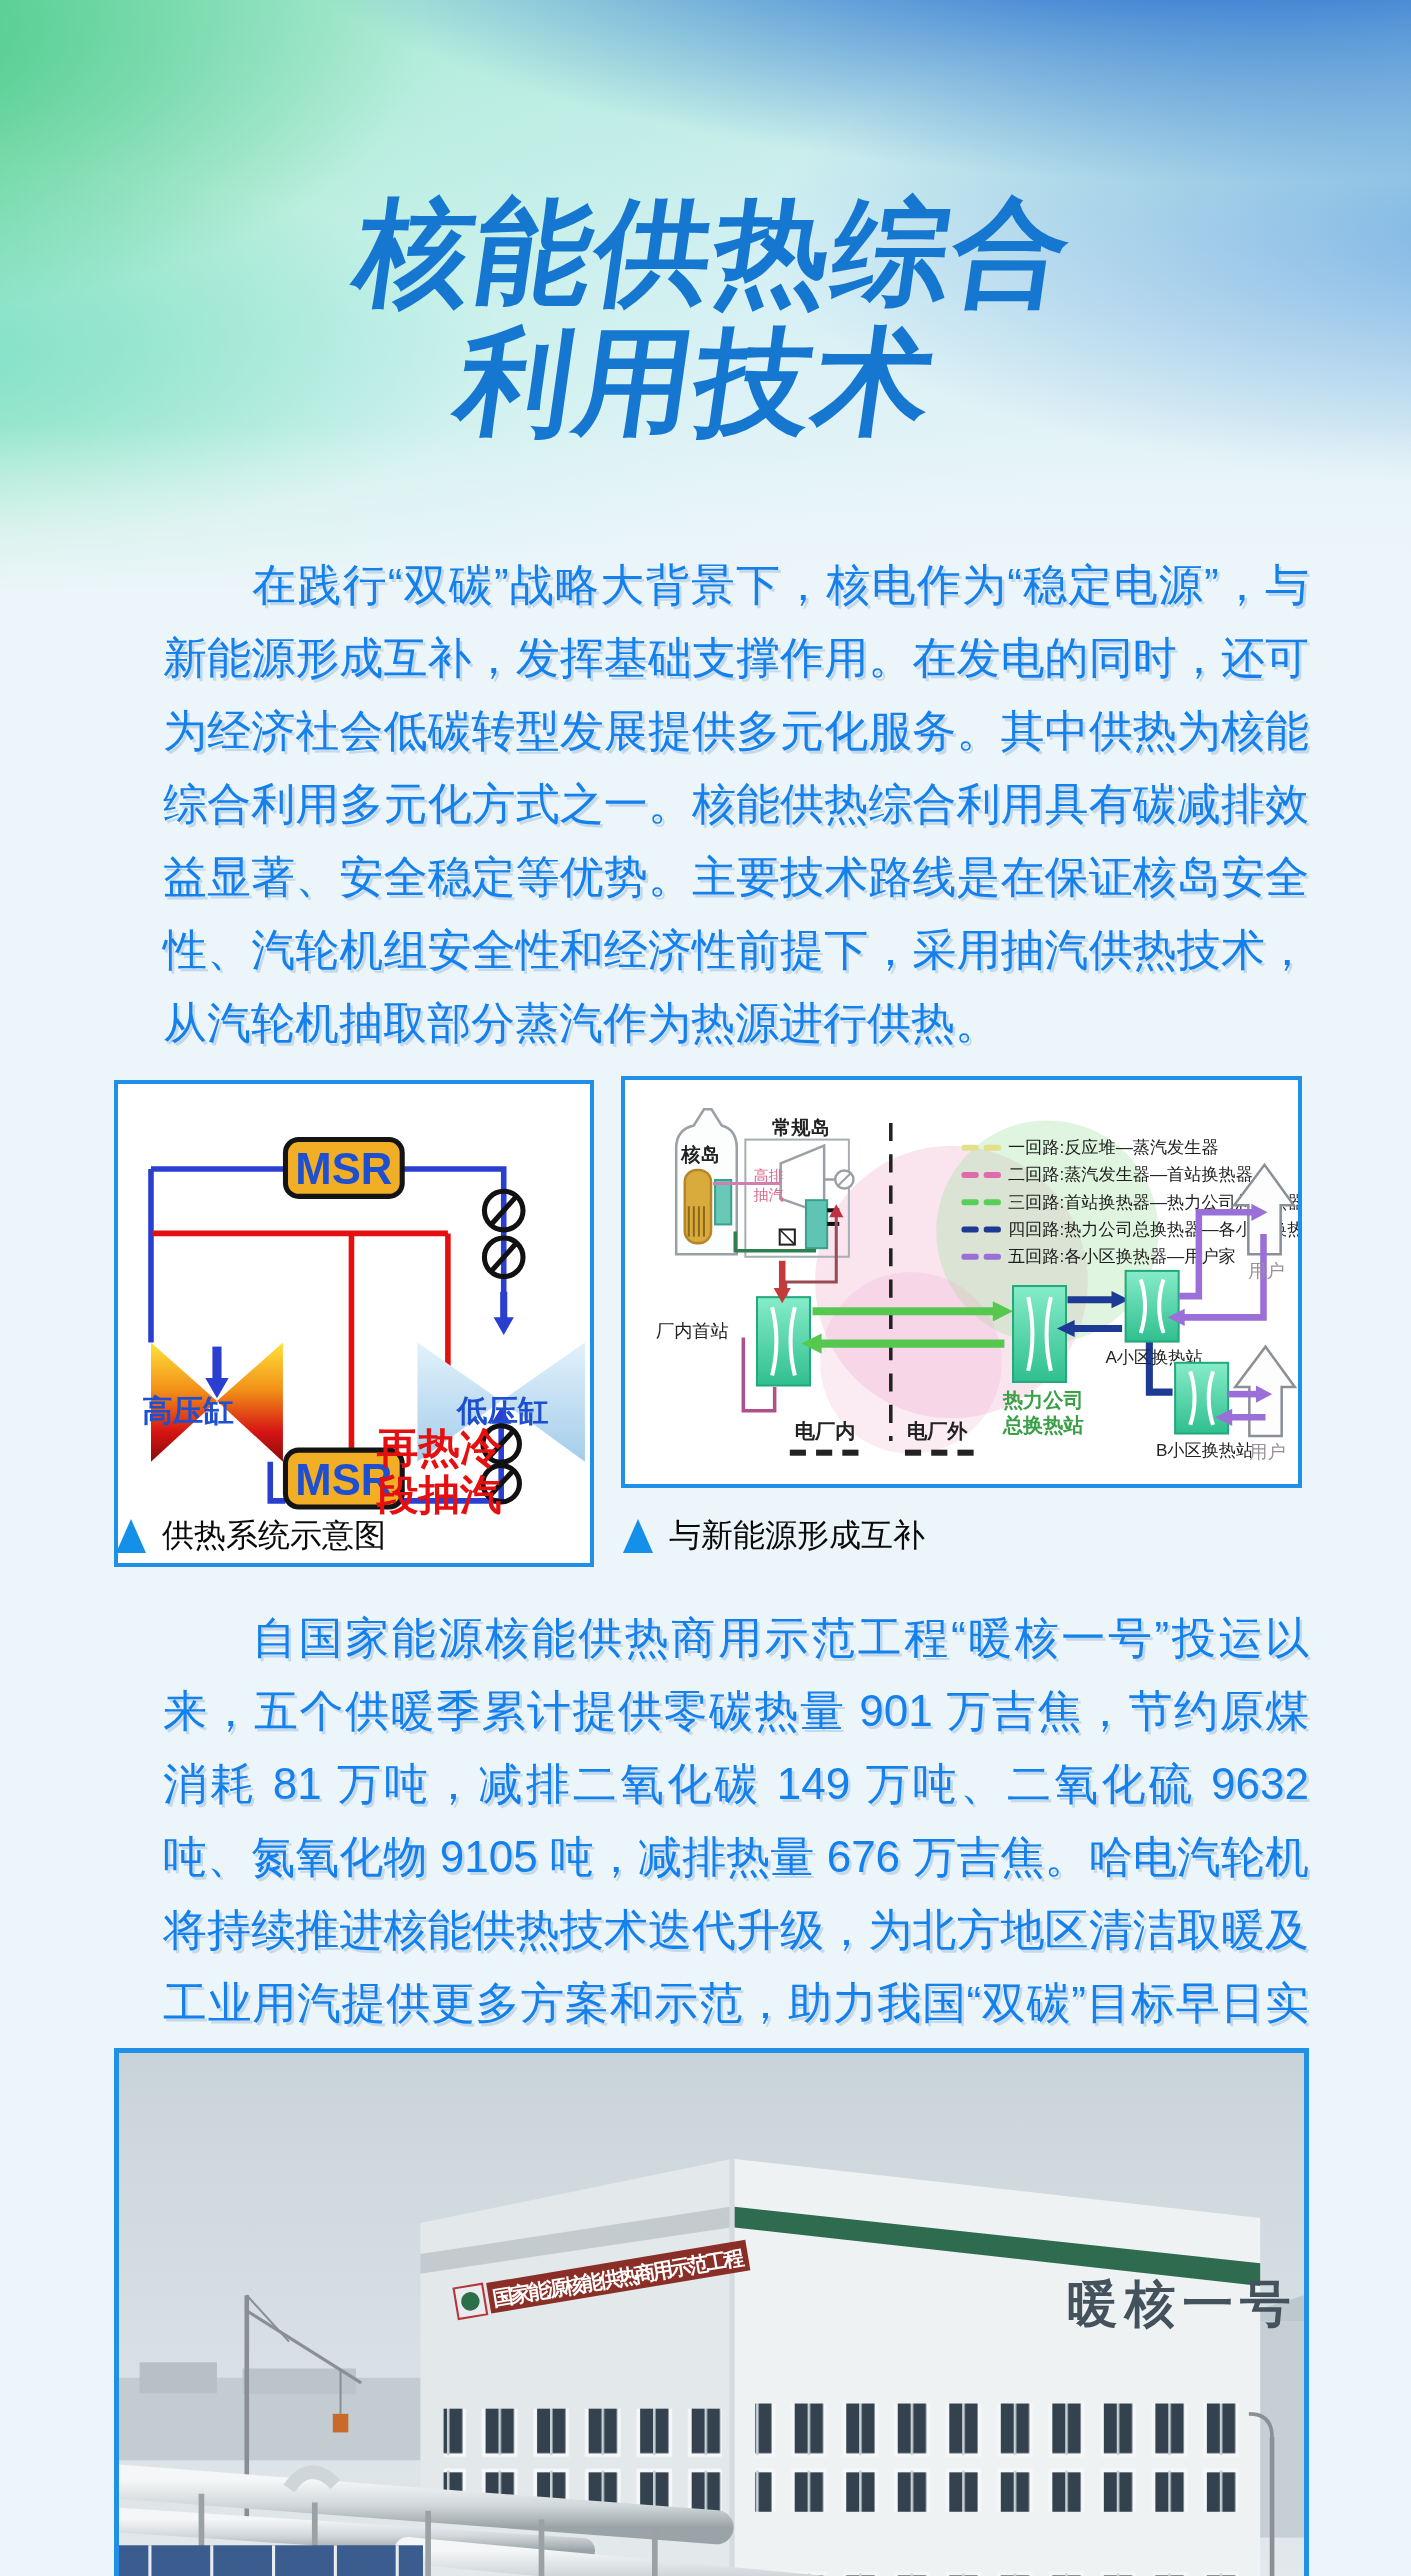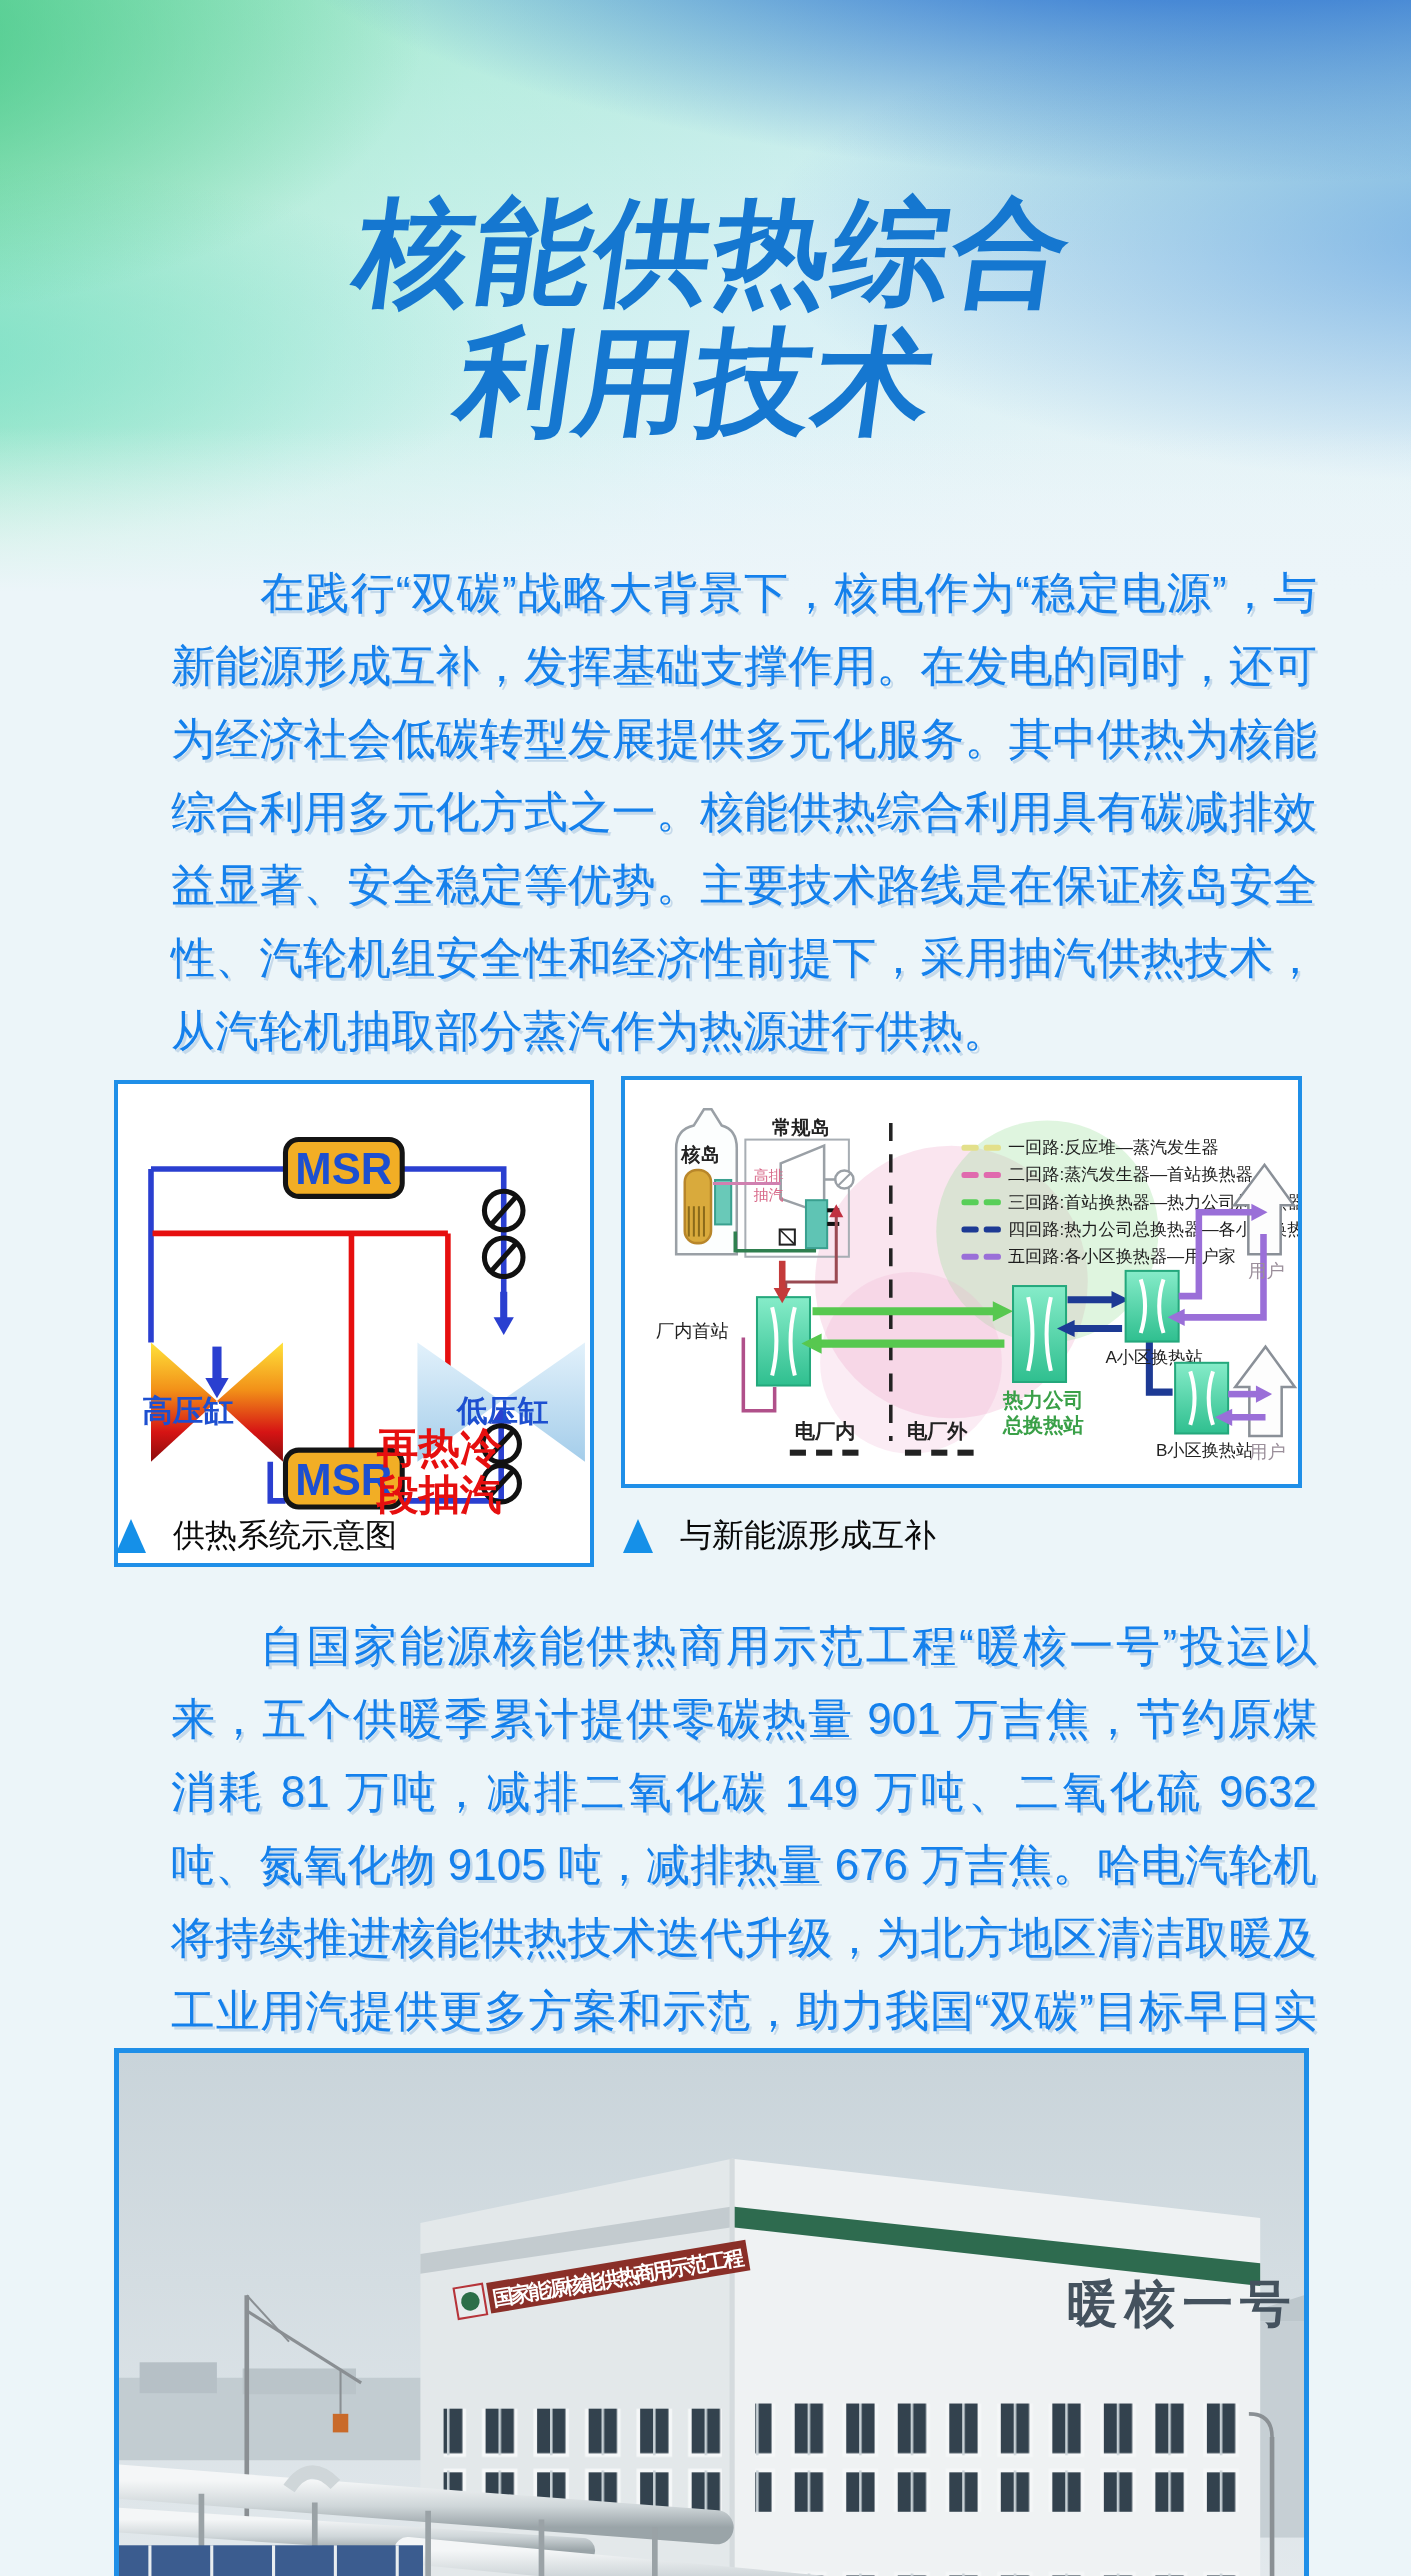--- a/index.html
+++ b/index.html
@@ -17,32 +17,32 @@
       linear-gradient(115deg, rgba(120,230,160,.55) 0%, rgba(170,240,215,.4) 30%, rgba(205,240,250,.2) 55%, rgba(240,250,252,0) 75%),
       linear-gradient(to bottom, #b9e9e0, #d8f0f3 45%, #ecf5f9 100%);}
 
   
   .title{position:absolute;left:0;top:187px;width:1411px;text-align:center;
     color:#1577d0;font-weight:bold;font-size:116px;line-height:130px;letter-spacing:3.1px;
     transform:skewX(-8deg);}
 
   
   .para{position:absolute;left:155px;width:1146px;color:#1480ec;font-size:44px;line-height:73px;
-    text-align:justify;text-indent:89px;margin:16px;
+    text-align:justify;text-indent:89px;margin:8px;
     text-shadow:2.6px 3.1px 0 rgba(150,185,215,.45);}
   .para1{top:540px;}
   .para2{top:1593px;}
 
   
   .fig{position:absolute;background:#ffffff;border:4.6px solid #1f8fe8;box-sizing:border-box;}
   .fig-left{left:114px;top:1080px;width:480px;height:487px;}
   .fig-right{left:621px;top:1076px;width:681px;height:412px;}
   .fig svg{display:block;width:100%;height:100%;}
 
-  .cap{position:absolute;height:36px;display:flex;align-items:center;gap:27px;
+  .cap{position:absolute;height:36px;display:flex;align-items:center;gap:16px;
     color:#0a0a0a;font-size:32px;font-weight:500;}
   .cap-left{left:116px;top:1518px;}
   .cap-right{left:623px;top:1518px;}
   .tri{width:0;height:0;border-left:15.5px solid transparent;border-right:15.5px solid transparent;
     border-bottom:34px solid #1590e8;}
 
   
   .photo{position:absolute;left:114px;top:2048px;width:1195px;height:676px;
     border:5.2px solid #1f8fe8;box-sizing:border-box;background:#dfe7ea;}
   .photo svg{display:block;width:100%;height:100%;}

